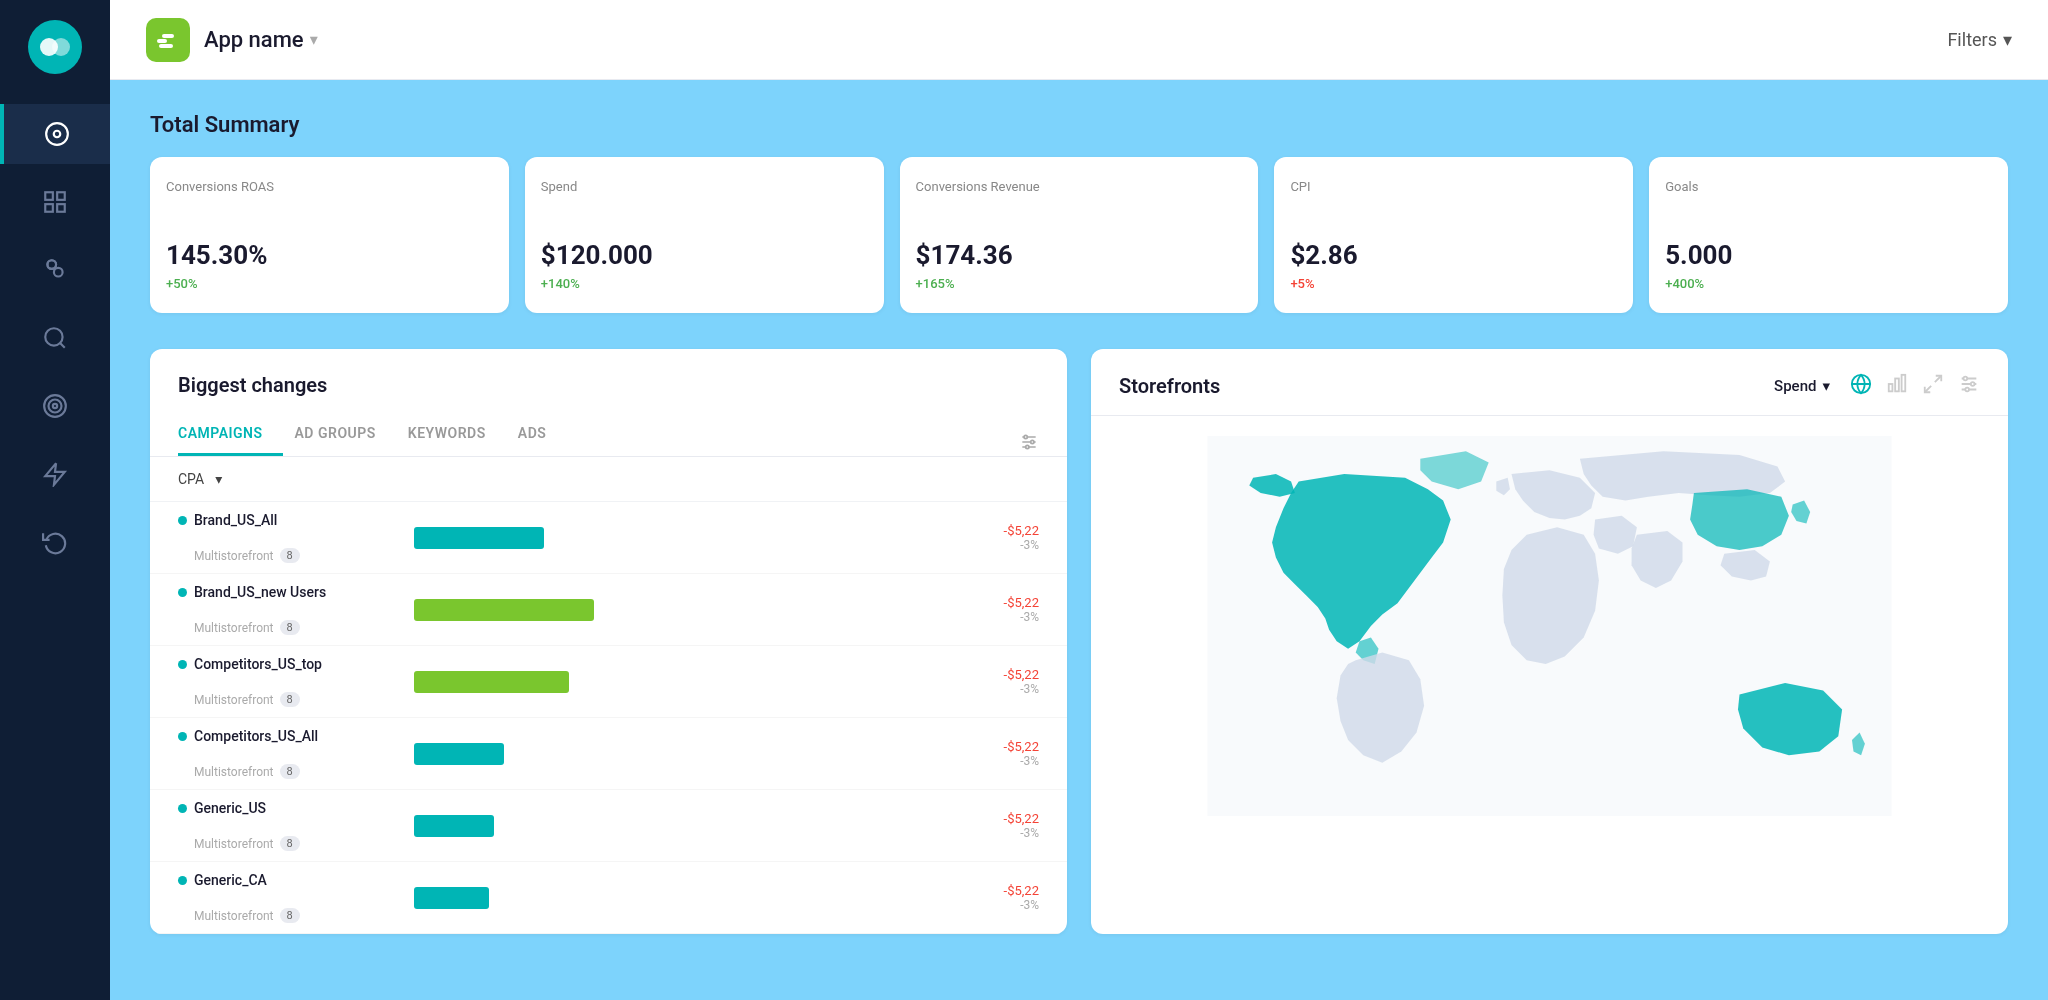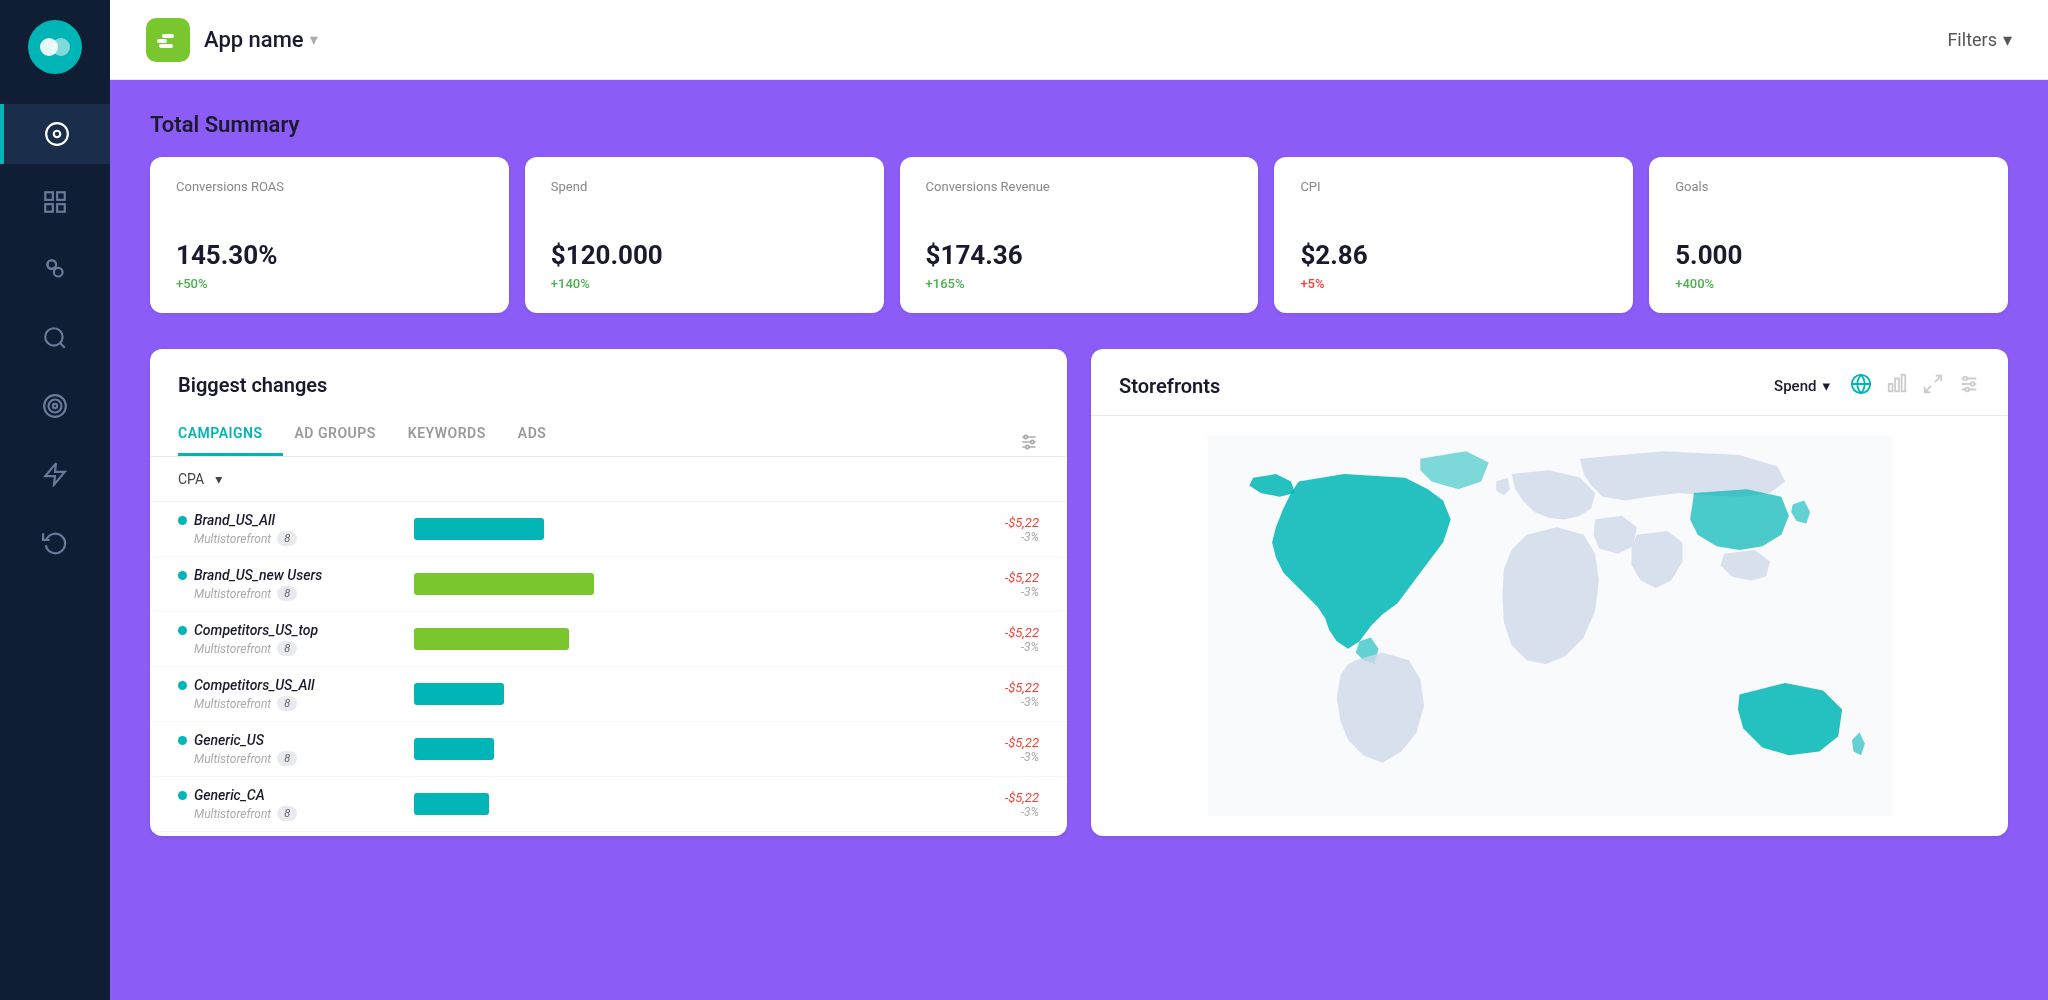--- a/index.html
+++ b/index.html
@@ -54,21 +54,21 @@
     .sidebar-item.active {
       background: #1a2d4a;
       color: #fff;
       border-left: 4px solid #00b5b5;
     }
     .sidebar-item svg { width: 26px; height: 26px; }
 
     
     .main {
       flex: 1;
-      background: #8b5cf6;
+      background: #7dd3fc;
       display: flex;
       flex-direction: column;
       height: 1000px;
       overflow: hidden;
     }
 
     
     .header {
       background: #fff;
       height: 80px;
@@ -128,21 +128,21 @@
 
     
     .summary-cards {
       display: flex;
       gap: 16px;
       margin-bottom: 36px;
     }
     .summary-card {
       background: #fff;
       border-radius: 12px;
-      padding: 22px 26px;
+      padding: 22px 16px;
       flex: 1;
       box-shadow: 0 1px 4px rgba(0,0,0,0.06);
     }
     .card-label {
       font-size: 13px;
       color: #888;
       margin-bottom: 8px;
     }
     .card-value {
       font-size: 26px;
@@ -220,21 +220,20 @@
       gap: 11px;
       border-bottom: 1px solid #f0f2f5;
     }
 
     
     .campaign-row {
       display: flex;
       align-items: center;
       padding: 10px 28px;
       border-bottom: 1px solid #f5f5f5;
-      font-style: italic;
     }
     .campaign-info {
       width: 220px;
     }
     .campaign-name {
       font-size: 14px;
       font-weight: 500;
       color: #1a1a2e;
       display: flex;
       align-items: center;
@@ -243,21 +242,21 @@
     .dot {
       width: 9px;
       height: 9px;
       border-radius: 50%;
       flex-shrink: 0;
     }
     .dot.teal { background: #00b5b5; }
     .campaign-sub {
       font-size: 12px;
       color: #aaa;
-      margin-top: 3px;
+      margin-top: 20px;
       padding-left: 16px;
       display: flex;
       align-items: center;
       gap: 6px;
     }
     .badge {
       background: #e8eaf0;
       border-radius: 10px;
       padding: 1px 7px;
       font-size: 11px;

